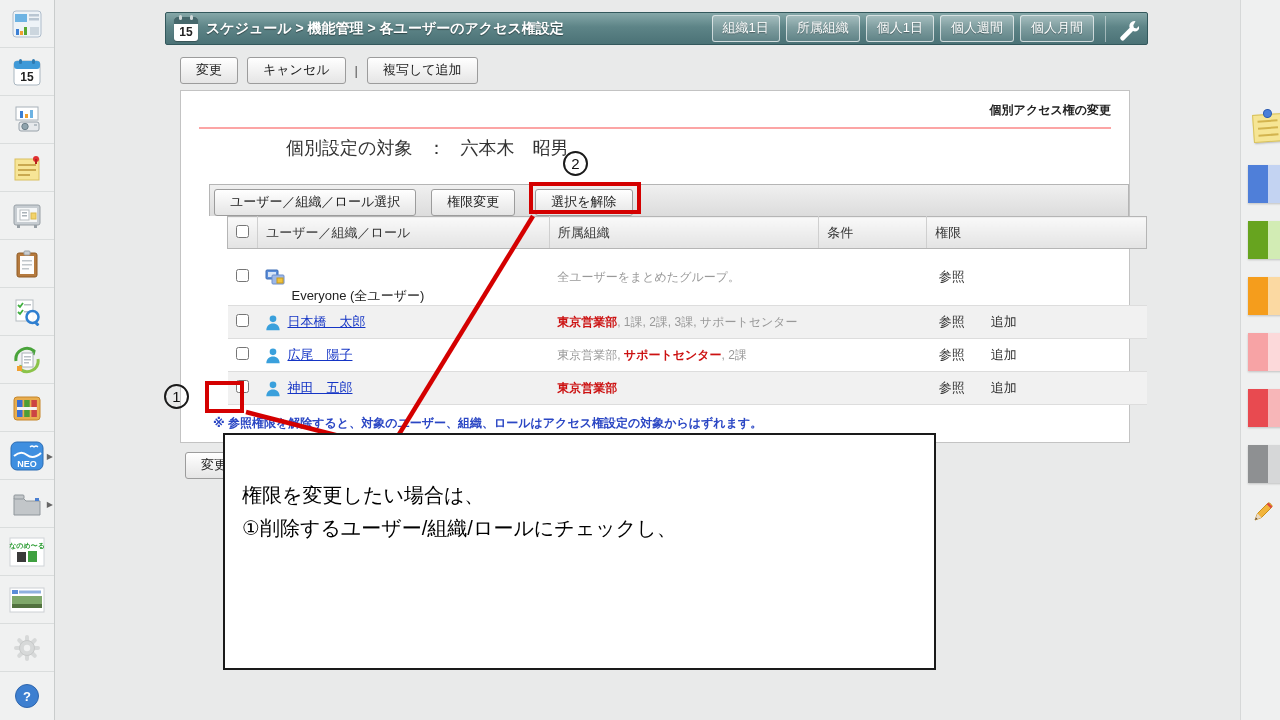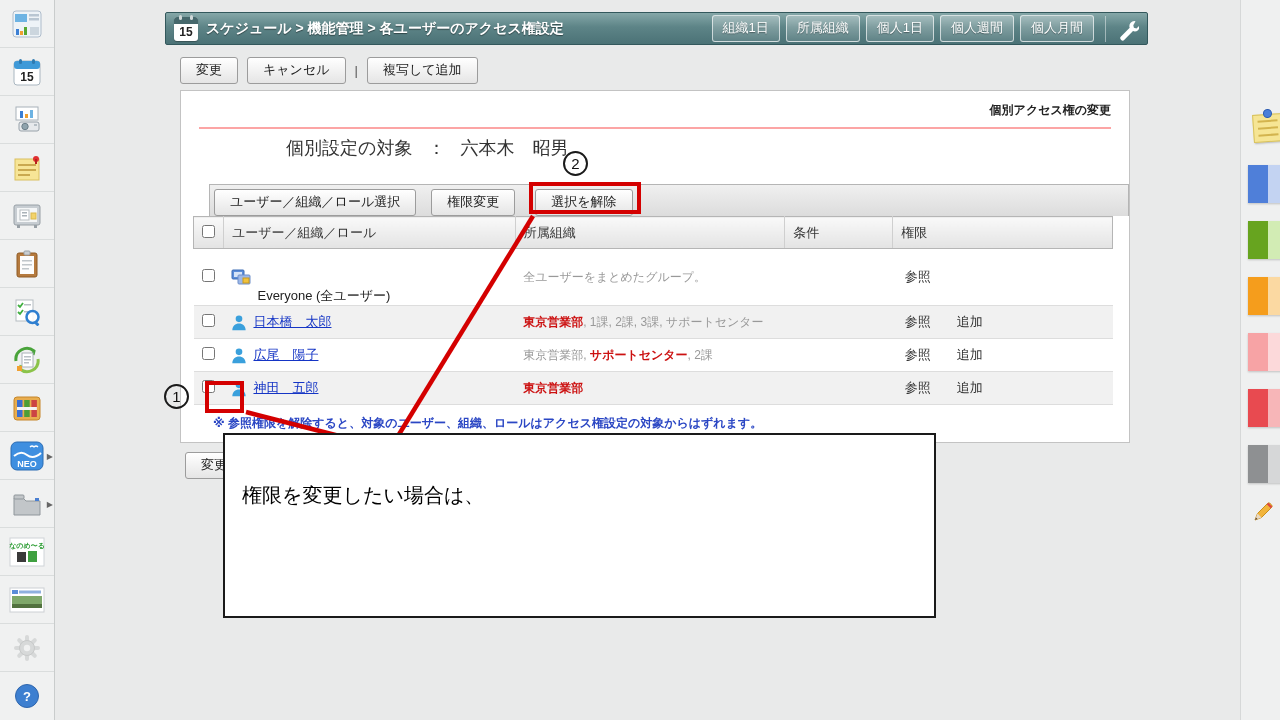--- a/index.html
+++ b/index.html
@@ -41,21 +41,21 @@
   .sep { color:#555; font-size:13px; }
 
   
   .panel { position:absolute; left:180px; top:90px; width:950px; height:353px; background:#fff; border:1px solid #c3c3c3; }
   .panel-title { font-size:12px; font-weight:bold; color:#222; padding:11px 0 8px 20px; margin:0 18px; border-bottom:2px solid #fca5a5;text-align:right; }
   .target-row { position:absolute; left:105px; top:45px; font-size:18px; color:#333; }
 
   
   .table-toolbar { position:absolute; left:28px; top:93px; width:920px; height:32px; background:linear-gradient(#f0f0f0,#dcdcdc);
     border:1px solid #b5b5b5; border-bottom:none; display:flex; align-items:flex-end; padding-left:4px; gap:15px; }
-  .acl-table { position:absolute; left:12px; top:125px; width:920px; border-collapse:collapse; font-size:13px; }
+  .acl-table { position:absolute; left:46px; top:125px; width:920px; border-collapse:collapse; font-size:13px; }
   .acl-table th { height:32px; background:linear-gradient(#f9f9f9,#e3e3e3); border:1px solid #b5b5b5; border-left:none; border-right:1px solid #cfcfcf;
     font-weight:normal; color:#333; text-align:left; padding-left:8px; }
   .acl-table th:first-child { border-left:1px solid #b5b5b5; text-align:center; padding-left:0; }
   .acl-table th:last-child { border-right:1px solid #b5b5b5; }
   .acl-table td { height:33px; border-bottom:1px solid #ddd; padding-left:8px; }
   .acl-table td:first-child { text-align:center; padding-left:0; width:30px; }
   .acl-table tr.zebra { background:#f1f1f1;border-radius:9px; }
   .acl-table tr.selected { background:#dbf7c0; }
   .acl-table input[type=checkbox]{ width:13px; height:13px; accent-color:#2f6fd0; cursor:pointer; }
   .name-cell { display:flex; align-items:center; gap:6px; }
@@ -71,21 +71,21 @@
   .bottom-btn { position:absolute; left:185px; top:452px; z-index:10; }
 
   
   .anno-lines { position:absolute; left:0; top:0; width:1280px; height:720px; pointer-events:none; z-index:40; }
   .red-box { position:absolute; border:4px solid #d40000; z-index:45; pointer-events:none; }
   .box-deselect { left:529px; top:182px; width:112px; height:32px; }
   .box-check { left:205px; top:381px; width:39px; height:32px; }
   .num-circle { position:absolute; width:25px; height:25px; border:2px solid #1a1a1a; border-radius:50%; z-index:55;
     display:flex; align-items:center; justify-content:center; font-size:15px; color:#111; background:transparent; pointer-events:none; }
   .circ1 { left:164px; top:384px; } .circ2 { left:563px; top:151px; }
-  .callout { position:absolute; left:223px; top:433px; width:713px; height:185px; background:#fff; border:2px solid #1a1a1a; z-index:50;
+  .callout { position:absolute; left:223px; top:433px; width:713px; height:237px; background:#fff; border:2px solid #1a1a1a; z-index:50;
     padding:44px 17px 0 17px; font-size:20px; line-height:33px; color:#000; }
 
   svg { display:block; }
 </style>
 </head>
 <body>
 
 <div class="screen">
 
   <aside class="left-sidebar">
@@ -402,15 +402,16 @@
     <line x1="246" y1="412" x2="390" y2="449" stroke="#d40000" stroke-width="4.5"></line>
     <line x1="533" y1="216" x2="390" y2="449" stroke="#d40000" stroke-width="4.5"></line>
   </svg>
   <div class="red-box box-deselect"></div>
   <div class="red-box box-check"></div>
   <div class="num-circle circ2">2</div>
   <div class="num-circle circ1">1</div>
 
   <div class="callout">
     <div>権限を変更したい場合は、</div>
+    <div>①削除するユーザー/組織/ロールにチェックし、</div>
   </div>
 
 </div>
 
 </body></html>

